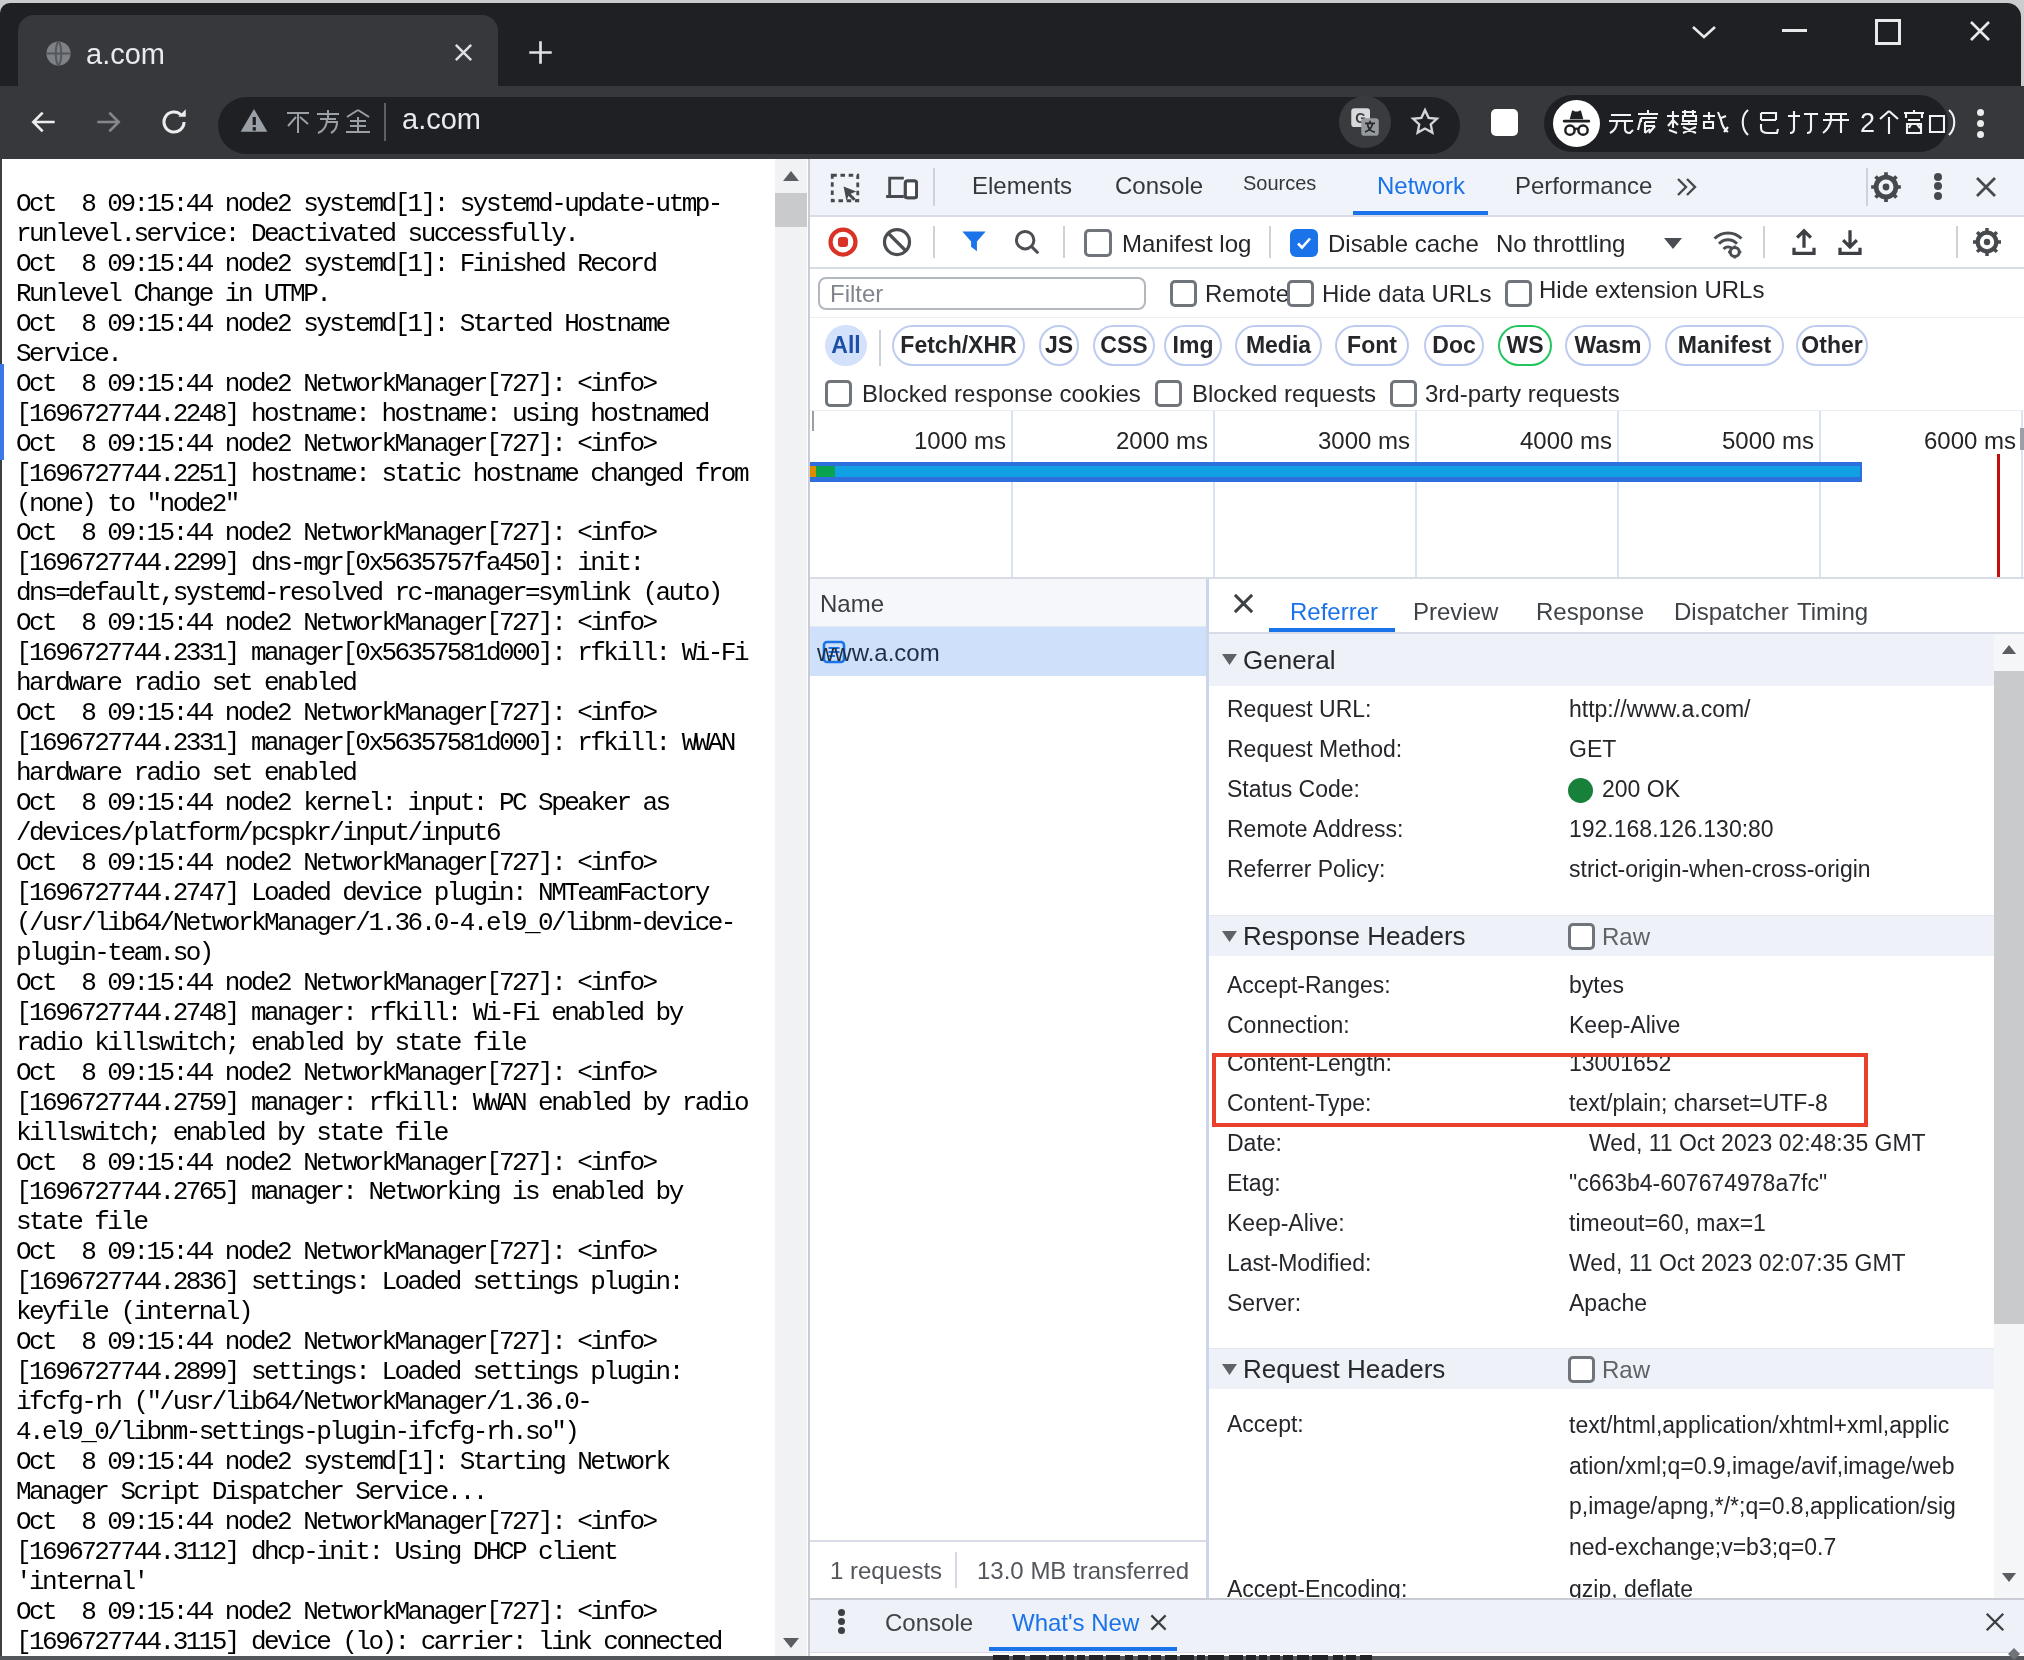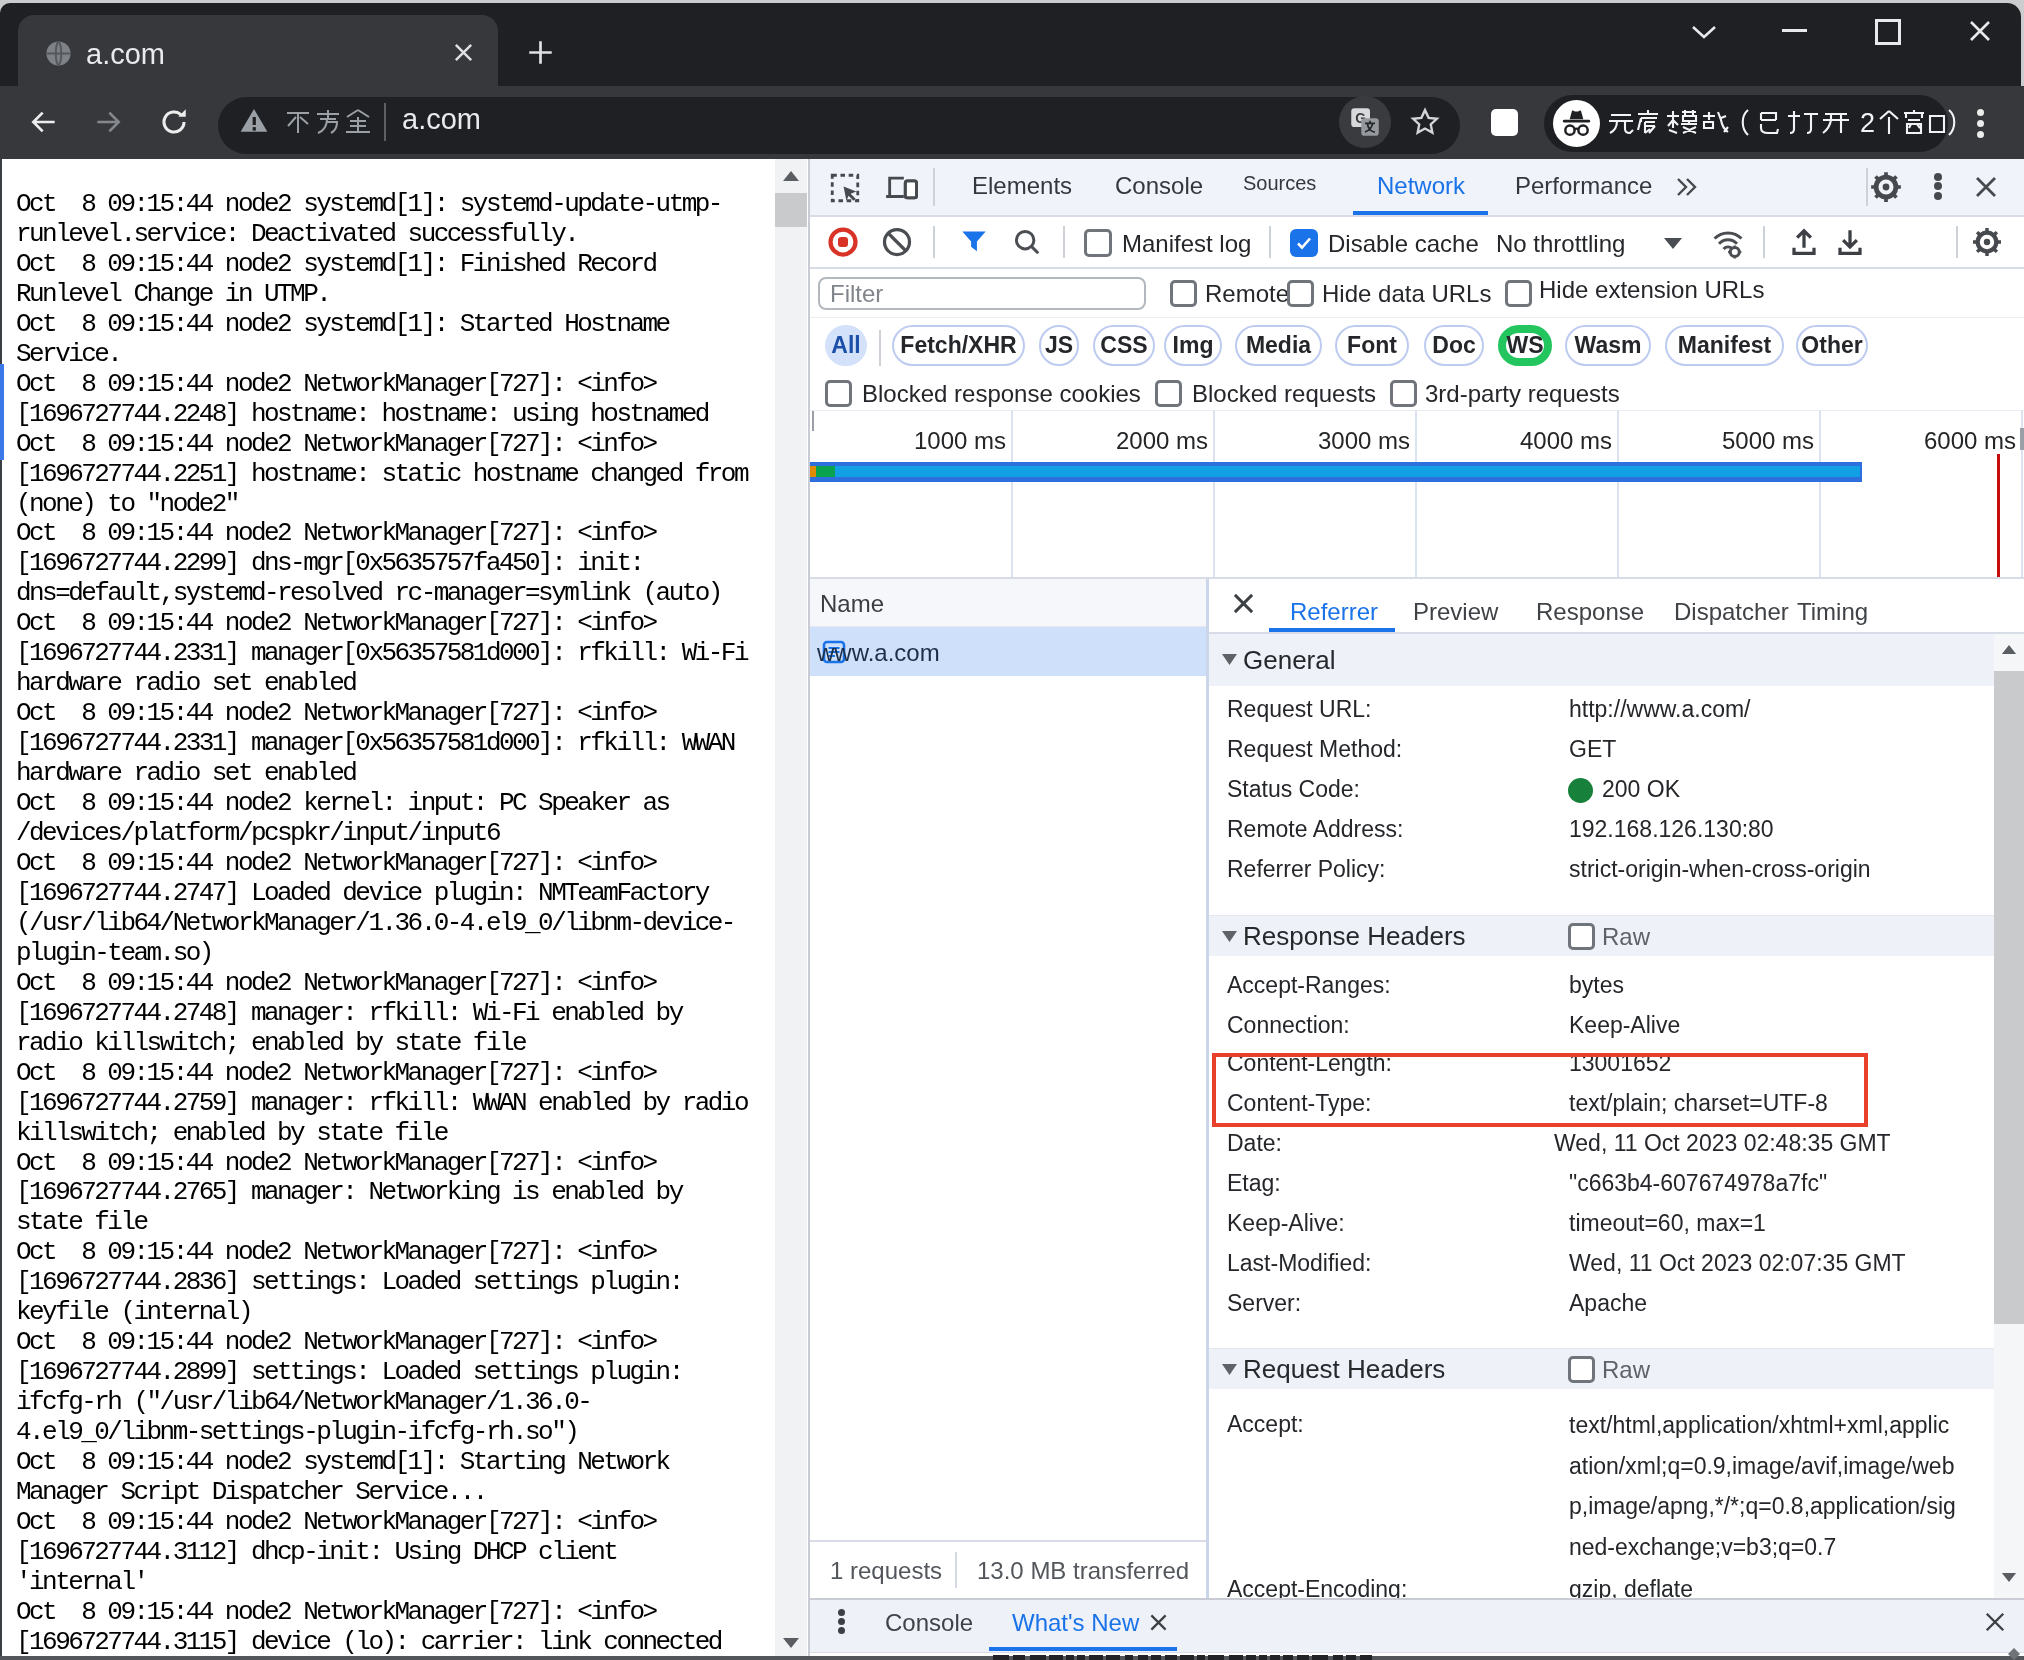--- a/index.html
+++ b/index.html
@@ -285,21 +285,21 @@
 <div class="abs" style="left:810px;top:318px;width:1214px;height:60px;background:#fff"></div>
 <div class="abs ctr" style="left:825px;top:325px;width:42px;height:41px;background:#d3e1fb;border-radius:21px;font-size:23px;font-weight:bold;color:#1b4fa8">All</div>
 <div class="abs" style="left:879px;top:330px;width:2px;height:36px;background:#cdd1d8"></div>
 <div class="abs ctr" style="left:892px;top:325px;width:133px;height:41px;border:2px solid #bccbef;box-sizing:border-box;border-radius:21px;font-size:23px;font-weight:bold;color:#24262a">Fetch/XHR</div>
 <div class="abs ctr" style="left:1039px;top:325px;width:40px;height:41px;border:2px solid #bccbef;box-sizing:border-box;border-radius:21px;font-size:23px;font-weight:bold;color:#24262a">JS</div>
 <div class="abs ctr" style="left:1093px;top:325px;width:62px;height:41px;border:2px solid #bccbef;box-sizing:border-box;border-radius:21px;font-size:23px;font-weight:bold;color:#24262a">CSS</div>
 <div class="abs ctr" style="left:1164px;top:325px;width:58px;height:41px;border:2px solid #bccbef;box-sizing:border-box;border-radius:21px;font-size:23px;font-weight:bold;color:#24262a">Img</div>
 <div class="abs ctr" style="left:1235px;top:325px;width:87px;height:41px;border:2px solid #bccbef;box-sizing:border-box;border-radius:21px;font-size:23px;font-weight:bold;color:#24262a">Media</div>
 <div class="abs ctr" style="left:1335px;top:325px;width:74px;height:41px;border:2px solid #bccbef;box-sizing:border-box;border-radius:21px;font-size:23px;font-weight:bold;color:#24262a">Font</div>
 <div class="abs ctr" style="left:1424px;top:325px;width:60px;height:41px;border:2px solid #bccbef;box-sizing:border-box;border-radius:21px;font-size:23px;font-weight:bold;color:#24262a">Doc</div>
-<div class="abs ctr" style="left:1498px;top:325px;width:54px;height:41px;border:8px solid #22c55e;box-sizing:border-box;border-radius:21px;font-size:23px;font-weight:bold;color:#24262a">WS</div>
+<div class="abs ctr" style="left:1498px;top:325px;width:54px;height:41px;border:2px solid #22c55e;box-sizing:border-box;border-radius:21px;font-size:23px;font-weight:bold;color:#24262a">WS</div>
 <div class="abs ctr" style="left:1565px;top:325px;width:86px;height:41px;border:2px solid #bccbef;box-sizing:border-box;border-radius:21px;font-size:23px;font-weight:bold;color:#24262a">Wasm</div>
 <div class="abs ctr" style="left:1665px;top:325px;width:119px;height:41px;border:2px solid #bccbef;box-sizing:border-box;border-radius:21px;font-size:23px;font-weight:bold;color:#24262a">Manifest</div>
 <div class="abs ctr" style="left:1796px;top:325px;width:72px;height:41px;border:2px solid #bccbef;box-sizing:border-box;border-radius:21px;font-size:23px;font-weight:bold;color:#24262a">Other</div>
 <div class="abs" style="left:825px;top:380px;width:21px;height:21px;border:3px solid #70757b;border-radius:5px;background:#fff"></div>
 <div class="abs" style="left:862px;top:380px;font-size:24px;color:#24262a">Blocked response cookies</div>
 <div class="abs" style="left:1155px;top:380px;width:21px;height:21px;border:3px solid #70757b;border-radius:5px;background:#fff"></div>
 <div class="abs" style="left:1192px;top:380px;font-size:24px;color:#24262a">Blocked requests</div>
 <div class="abs" style="left:1390px;top:380px;width:21px;height:21px;border:3px solid #70757b;border-radius:5px;background:#fff"></div>
 <div class="abs" style="left:1425px;top:380px;font-size:24px;color:#24262a">3rd-party requests</div>
 <div class="abs" style="left:810px;top:410px;width:1214px;height:1px;background:#e9ecf2"></div>
@@ -373,21 +373,21 @@
 <div class="abs" style="left:1602px;top:923px;font-size:24px;color:#5f6368">Raw</div>
 <div class="abs" style="left:1227px;top:972px;height:29px;font-size:23px;color:#24262a">Accept-Ranges:</div>
 <div class="abs" style="left:1569px;top:972px;height:29px;font-size:23px;color:#24262a">bytes</div>
 <div class="abs" style="left:1227px;top:1012px;height:29px;font-size:23px;color:#24262a">Connection:</div>
 <div class="abs" style="left:1569px;top:1012px;height:29px;font-size:23px;color:#24262a">Keep-Alive</div>
 <div class="abs" style="left:1227px;top:1050px;height:29px;font-size:23px;color:#24262a">Content-Length:</div>
 <div class="abs" style="left:1569px;top:1050px;height:29px;font-size:23px;color:#24262a">13001652</div>
 <div class="abs" style="left:1227px;top:1090px;height:29px;font-size:23px;color:#24262a">Content-Type:</div>
 <div class="abs" style="left:1569px;top:1090px;height:29px;font-size:23px;color:#24262a">text/plain; charset=UTF-8</div>
 <div class="abs" style="left:1227px;top:1130px;height:29px;font-size:23px;color:#24262a">Date:</div>
-<div class="abs" style="left:1554px;top:1130px;height:29px;font-size:23px;color:#24262a">Wed, 11 Oct 2023 02:48:35 GMT</div>
+<div class="abs" style="left:1589px;top:1130px;height:29px;font-size:23px;color:#24262a">Wed, 11 Oct 2023 02:48:35 GMT</div>
 <div class="abs" style="left:1227px;top:1170px;height:29px;font-size:23px;color:#24262a">Etag:</div>
 <div class="abs" style="left:1569px;top:1170px;height:29px;font-size:23px;color:#24262a">"c663b4-607674978a7fc"</div>
 <div class="abs" style="left:1227px;top:1210px;height:29px;font-size:23px;color:#24262a">Keep-Alive:</div>
 <div class="abs" style="left:1569px;top:1210px;height:29px;font-size:23px;color:#24262a">timeout=60, max=1</div>
 <div class="abs" style="left:1227px;top:1250px;height:29px;font-size:23px;color:#24262a">Last-Modified:</div>
 <div class="abs" style="left:1569px;top:1250px;height:29px;font-size:23px;color:#24262a">Wed, 11 Oct 2023 02:07:35 GMT</div>
 <div class="abs" style="left:1227px;top:1290px;height:29px;font-size:23px;color:#24262a">Server:</div>
 <div class="abs" style="left:1569px;top:1290px;height:29px;font-size:23px;color:#24262a">Apache</div>
 <div class="abs" style="left:1212px;top:1053px;width:656px;height:74px;border:4px solid #e8402a;box-sizing:border-box"></div>
 <div class="abs" style="left:1209px;top:1348px;width:815px;height:1px;background:#e3e7ee"></div>

